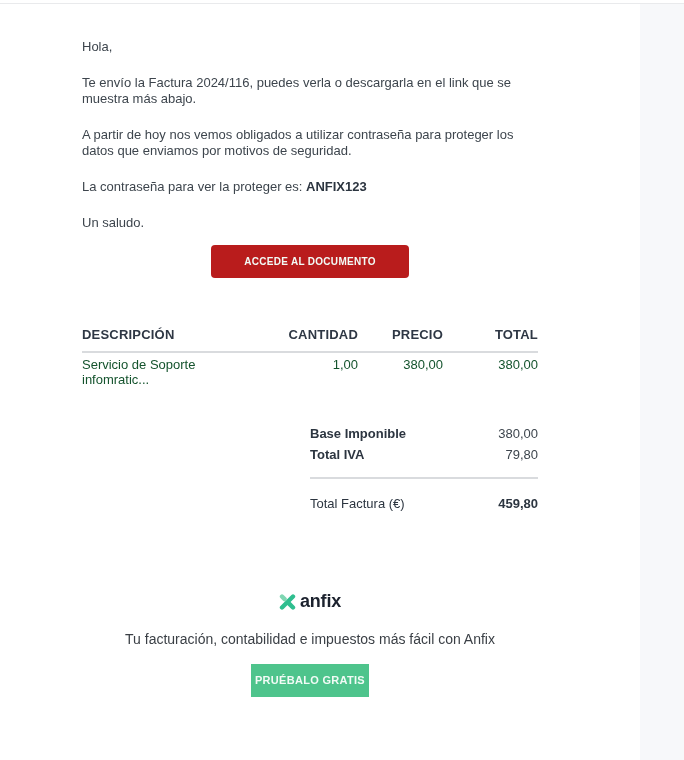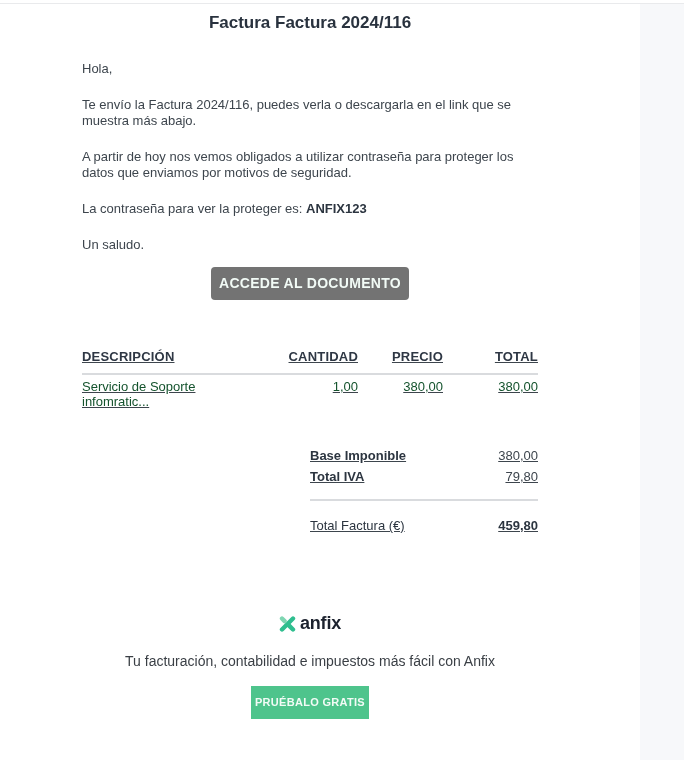--- a/index.html
+++ b/index.html
@@ -27,29 +27,29 @@
     text-align: center; line-height: 22px;
   }
 
   .para { font-size: 13px; line-height: 16px; color: #3d454d; margin-top: 20px; }
   .greeting { margin-top: 27px; }
   .bold { font-weight: 700; color: #2c3540; }
 
   .cta-wrap { text-align: center; margin-top: 14px; }
   .btn-primary {
     display: inline-block; width: 198px; height: 33px; line-height: 33px;
-    background: #737373; color: #f2fbf6; border: none; border-radius: 4px;
+    background: #b91c1c; color: #f2fbf6; border: none; border-radius: 4px;
     font-family: "Liberation Sans", sans-serif;
-    font-size: 14px; font-weight: 700; letter-spacing: 0.3px; text-align: center;
+    font-size: 10px; font-weight: 700; letter-spacing: 0.3px; text-align: center;
     cursor: pointer;
   }
 
   .validity { font-size: 13px; font-style: italic; color: #3d454d; margin-top: 33px; }
 
-  .table { margin-top: 49px; text-decoration: underline; }
+  .table { margin-top: 49px; }
   .thead {
     display: flex; align-items: flex-end;
     font-size: 13px; font-weight: 700; color: #2e3744; letter-spacing: 0.2px;
     padding-bottom: 9px; border-bottom: 2px solid #d9dbde;
   }
   .trow { display: flex; font-size: 13px; color: #14532d; padding-top: 4px; }
   .col-desc { flex: 1; text-align: left; }
   .col-qty { width: 95px; text-align: right; }
   .col-price { width: 85px; text-align: right; }
   .col-total { width: 95px; text-align: right; }
@@ -79,21 +79,20 @@
 </style>
 </head>
 <body>
 
 <div class="top-hairline"></div>
 <div class="side-band"></div>
 
 <div class="card">
   <div class="content">
 
-    <div class="title">Factura Factura 2024/116</div>
 
     <div class="para greeting">Hola,</div>
 
     <div class="para">Te envío la  Factura 2024/116, puedes verla o descargarla en el link que se muestra más abajo.</div>
 
     <div class="para">A partir de hoy nos vemos obligados a utilizar contraseña para proteger los datos que enviamos por motivos de seguridad.</div>
 
     <div class="para"><span>La contraseña para ver la proteger es: </span><span class="bold">ANFIX123</span></div>
 
     <div class="para">Un saludo.</div>

